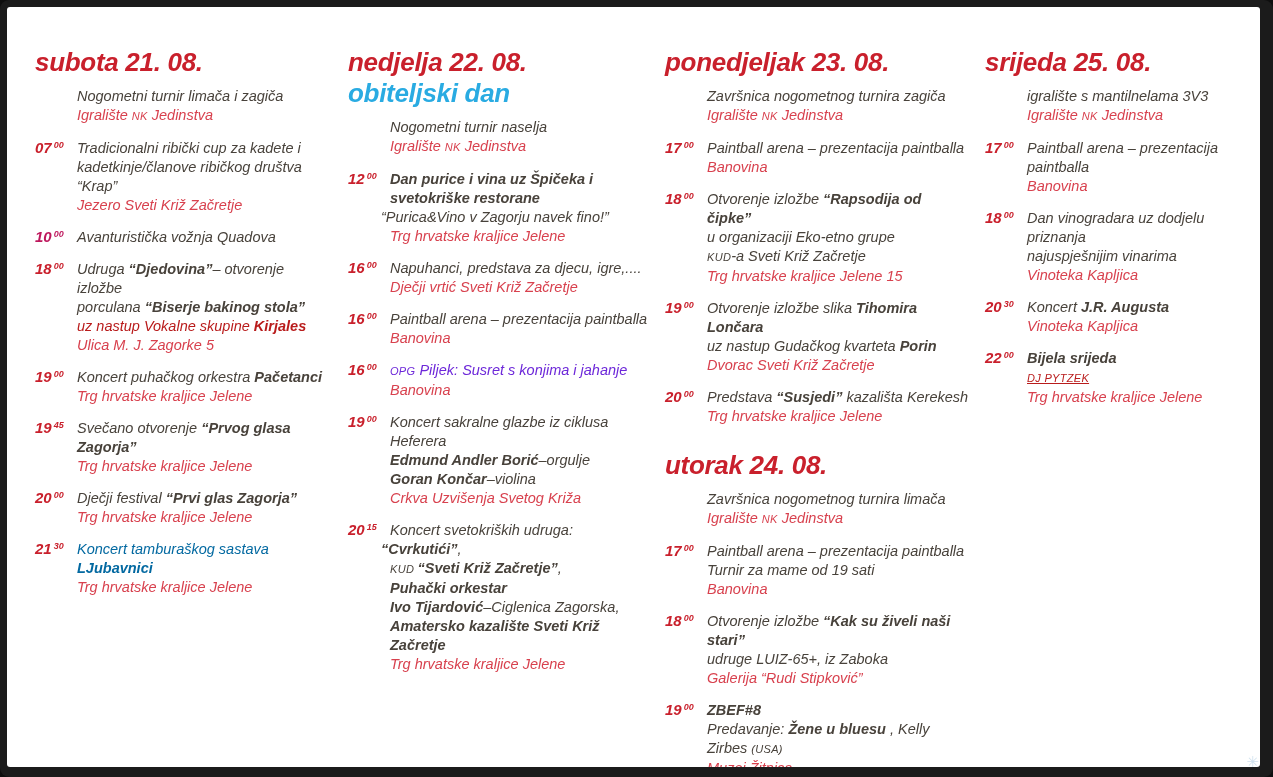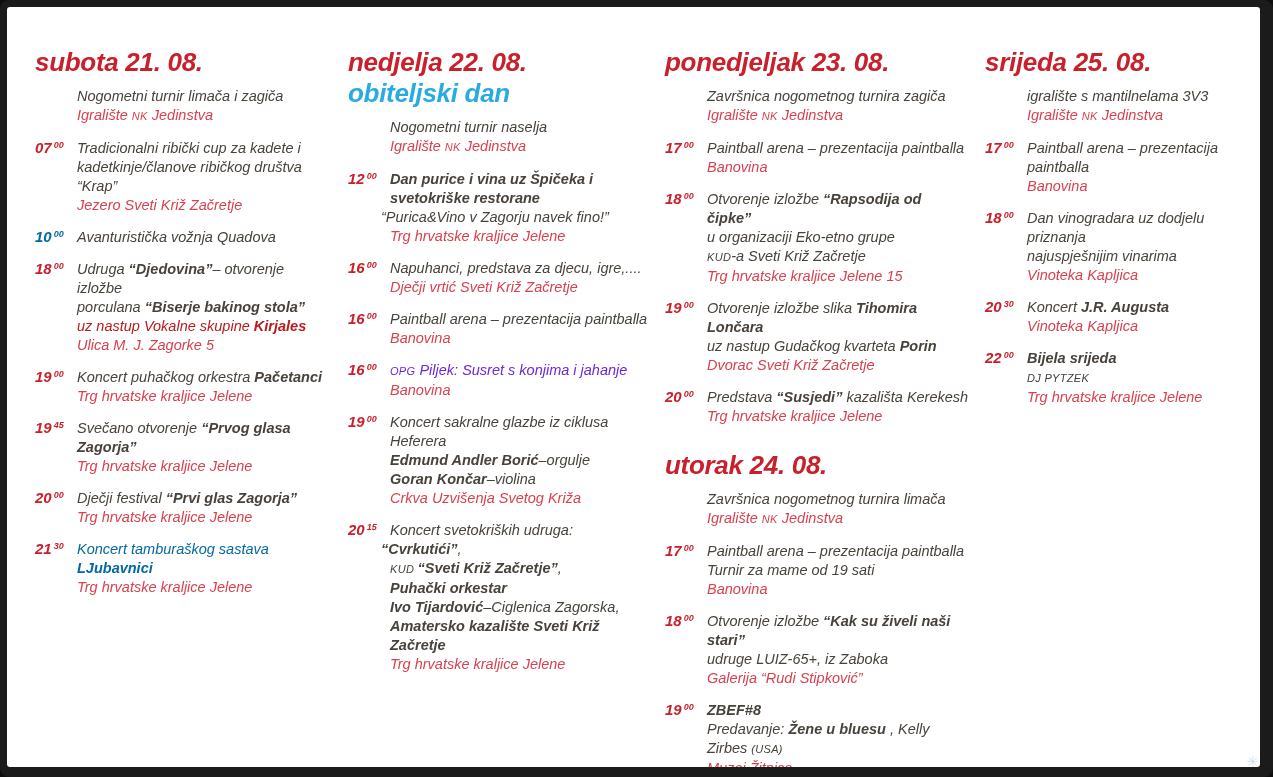--- a/index.html
+++ b/index.html
@@ -47,21 +47,21 @@
               </div>
               <div class="event">
                 <div><span class="time" style="color: rgb(201, 32, 44);"><span>07</span><span class="sup">00</span></span></div>
                 <div class="content">
                   <div class="line" style="color: rgb(72, 66, 59);"><span>Tradicionalni ribički cup za kadete i</span></div>
                   <div class="line" style="color: rgb(72, 66, 59);"><span>kadetkinje/članove ribičkog društva “Krap”</span></div>
                   <div class="line" style="color: rgb(216, 65, 78);"><span>Jezero Sveti Križ Začretje</span></div>
                 </div>
               </div>
               <div class="event">
-                <div><span class="time" style="color: #0369a1; margin-top: 10px;"><span>10</span><span class="sup">00</span></span></div>
+                <div><span class="time" style="color: #be185d; margin-top: 10px;"><span>10</span><span class="sup">00</span></span></div>
                 <div class="content">
                   <div class="line" style="color: rgb(72, 66, 59);"><span>Avanturistička vožnja Quadova</span></div>
                 </div>
               </div>
               <div class="event">
                 <div><span class="time" style="color: rgb(201, 32, 44);"><span>18</span><span class="sup">00</span></span></div>
                 <div class="content">
                   <div class="line" style="color: rgb(72, 66, 59);"><span>Udruga </span><span class="b ">“Djedovina”</span><span>– otvorenje izložbe</span></div>
                   <div class="line" style="color: rgb(72, 66, 59);"><span>porculana </span><span class="b ">“Biserje bakinog stola”</span></div>
                   <div class="line" style="color: #b91c1c;"><span>uz nastup Vokalne skupine </span><span class="b ">Kirjales</span></div>
@@ -276,21 +276,21 @@
                 <div><span class="time" style="color: rgb(201, 32, 44);"><span>20</span><span class="sup">30</span></span></div>
                 <div class="content">
                   <div class="line" style="color: rgb(72, 66, 59);"><span>Koncert </span><span class="b ">J.R. Augusta</span></div>
                   <div class="line" style="color: rgb(216, 65, 78);"><span>Vinoteka Kapljica</span></div>
                 </div>
               </div>
               <div class="event">
                 <div><span class="time" style="color: rgb(201, 32, 44);"><span>22</span><span class="sup">00</span></span></div>
                 <div class="content">
                   <div class="line" style="color: rgb(72, 66, 59);"><span class="b ">Bijela srijeda</span></div>
-                  <div class="line" style="color: #404040;"><span class="sc">DJ PYTZEK</span></div>
+                  <div class="line" style="color: #b91c1c; text-decoration: underline;"><span class="sc">DJ PYTZEK</span></div>
                   <div class="line" style="color: rgb(216, 65, 78);"><span>Trg hrvatske kraljice Jelene</span></div>
                 </div>
               </div>
             </div>
           </div>
         </div>
       </div>
     <span class="watermark">✳</span>
   </div>
 </div>

